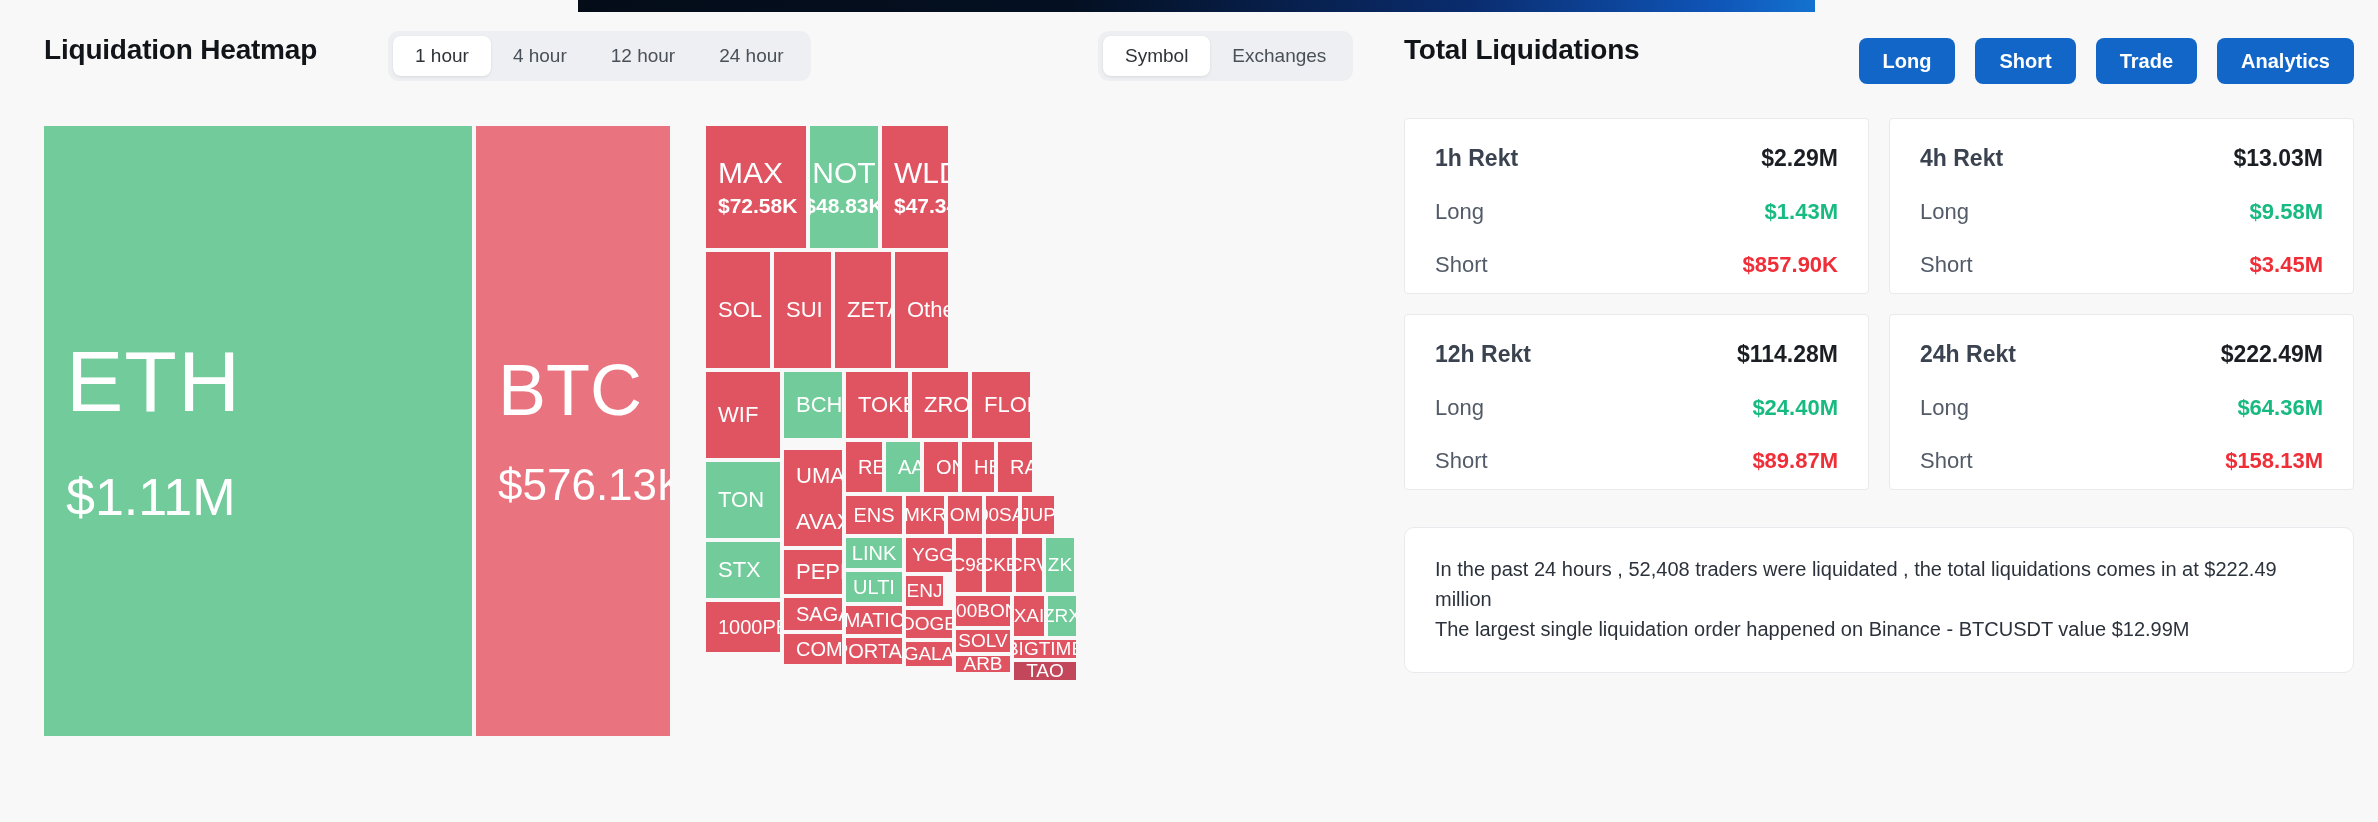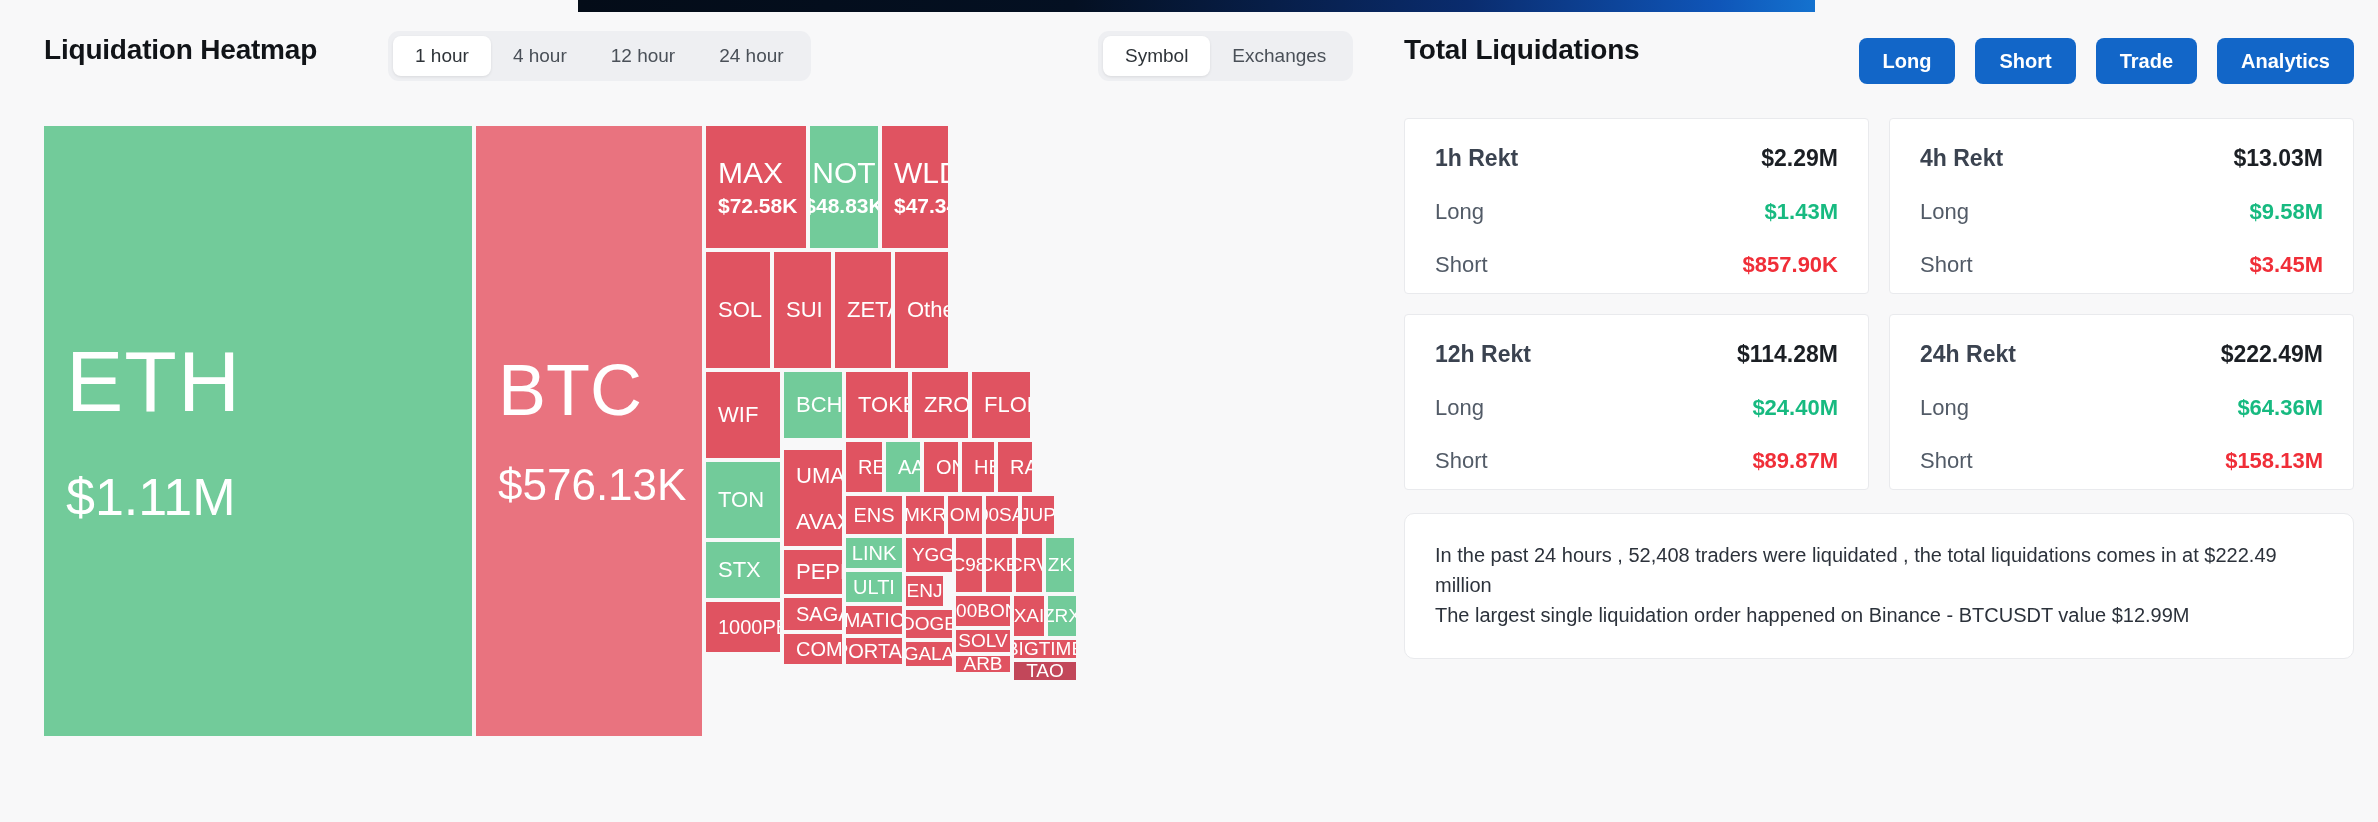--- a/index.html
+++ b/index.html
@@ -134,21 +134,21 @@
     display: flex; justify-content: space-between; align-items: baseline;
   }
   .stat-row + .stat-row { margin-top: 27px; }
   .stat-title { font-size: 23px; font-weight: bold; color: #3b4350; }
   .stat-total { font-size: 23px; font-weight: bold; color: #1b1f24; }
   .stat-label { font-size: 22px; color: #525b67; }
   .stat-long  { font-size: 22px; font-weight: bold; color: #17ba80; }
   .stat-short { font-size: 22px; font-weight: bold; color: #f02e38; }
 
   #summary-card {
-    margin-top: 23px;
+    margin-top: 37px;
     background: #ffffff;
     border: 1px solid #e9eaed;
     border-radius: 10px;
     padding: 26px 30px 28px 30px;
   }
   #summary-card p {
     font-size: 20px;
     color: #2c323b;
     line-height: 1.5;
   }
@@ -183,21 +183,21 @@
       <button class="action-btn">Analytics</button>
     </div>
 </div>
 
 <div id="treemap-wrap">
   <div id="treemap">
       <div class="cell green lbl-xxl pad-l" style="left: 0px; top: 0px; width: 428px; height: 610px;">
         <div class="sym">ETH</div>
         <div class="val">$1.11M</div>
       </div>
-      <div class="cell red-soft lbl-xl pad-l" style="left: 432px; top: 0px; width: 226px; height: 610px;">
+      <div class="cell red-soft lbl-xl pad-l" style="left: 432px; top: 0px; width: 194px; height: 610px;">
         <div class="sym">BTC</div>
         <div class="val">$576.13K</div>
       </div>
       <div class="cell red lbl-lg pad-l-s" style="left: 662px; top: 0px; width: 100px; height: 122px;">
         <div class="sym">MAX</div>
         <div class="val">$72.58K</div>
       </div>
       <div class="cell green lbl-lg ctr" style="left: 766px; top: 0px; width: 68px; height: 122px;">
         <div class="sym">NOT</div>
         <div class="val">$48.83K</div>

